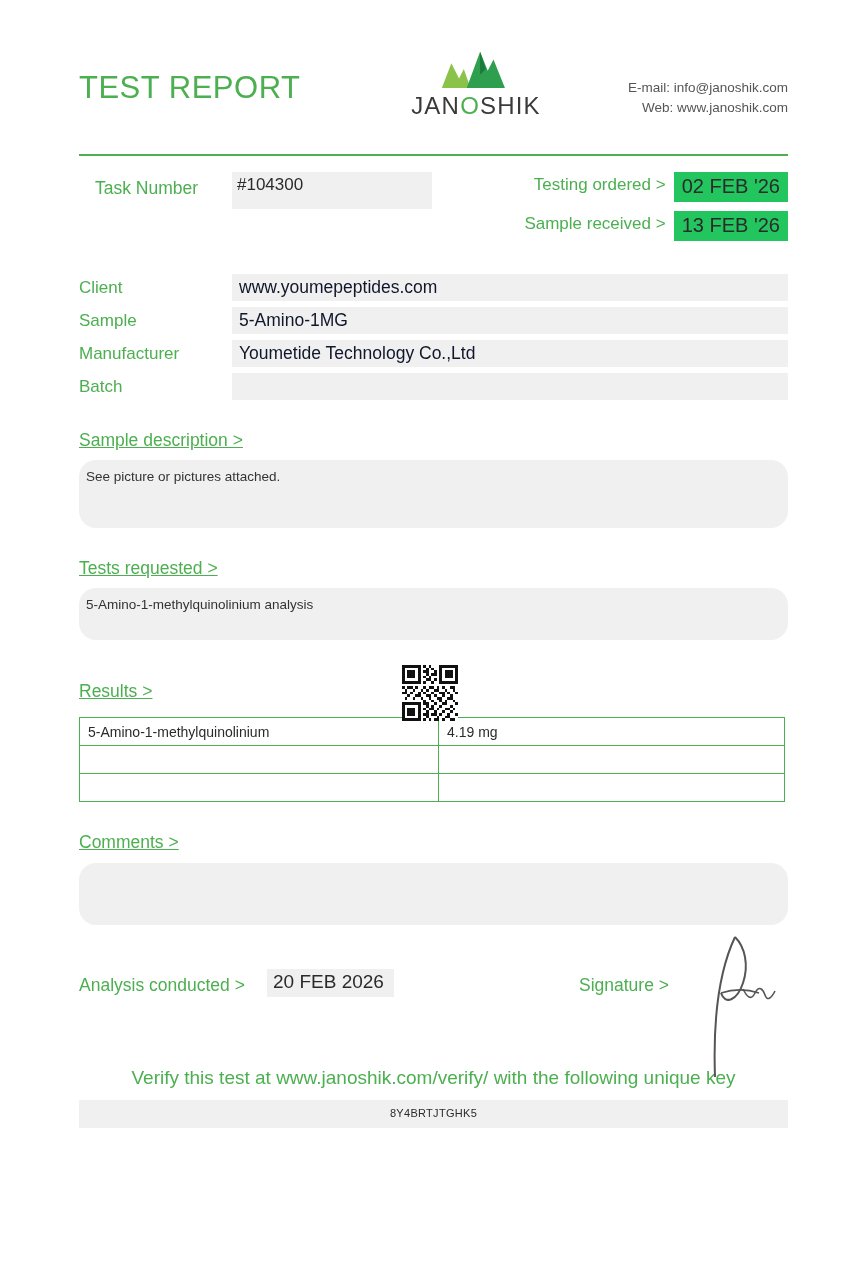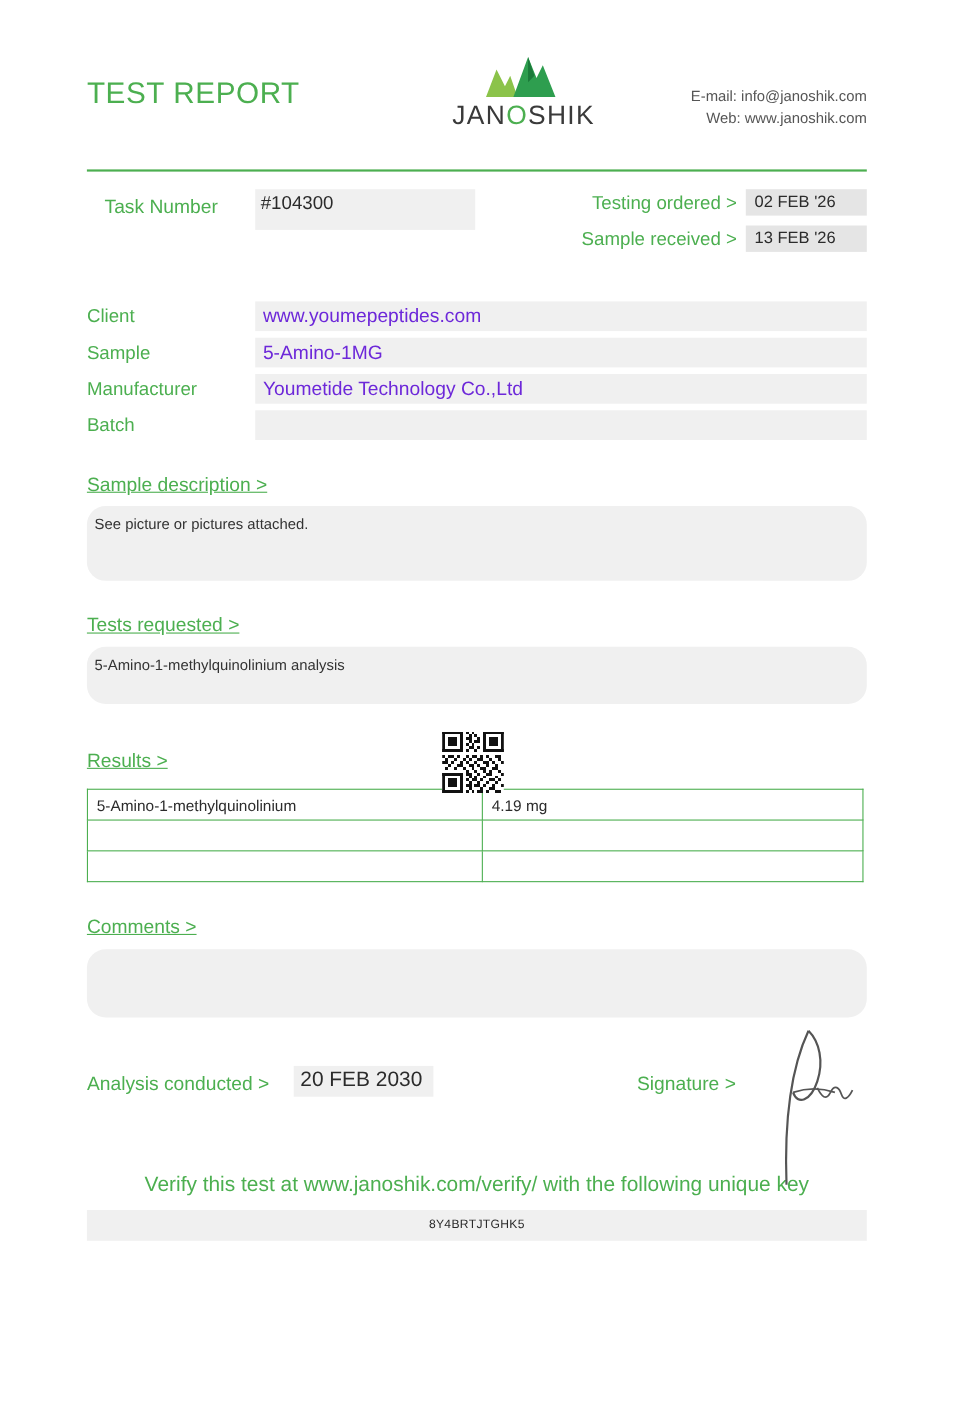--- a/index.html
+++ b/index.html
@@ -26,21 +26,21 @@
   
   .header {
     position: relative;
     height: 110px;
     margin-top: 40px;
   }
   .report-title {
     position: absolute;
     left: 0;
     top: 30px;
-    font-size: 27px;
+    font-size: 31px;
     letter-spacing: 0.5px;
     color: #4caf50;
     font-weight: 400;
   }
   .logo-wrap {
     position: absolute;
     left: 297px;
     top: 6px;
     width: 200px;
     text-align: center;
@@ -115,22 +115,22 @@
     margin-bottom: 9px;
     margin-left: 46px;
   }
   .date-line .dl {
     color: #4caf50;
     font-size: 17px;
     padding-top: 3px;
     margin-right: 8px;
   }
   .date-line .dv {
-    background: #e5e5e5;
-    font-size: 15px;
+    background: #22c55e;
+    font-size: 20px;
     color: #2b2b2b;
     padding: 3px 8px 4px 8px;
     min-width: 110px;
     text-align: left;
     box-sizing: border-box;
   }
 
   
   .info {
     margin-top: 26px;
@@ -145,21 +145,21 @@
     width: 153px;
     flex: 0 0 153px;
     color: #4caf50;
     font-size: 17px;
     padding-top: 4px;
   }
   .info-val {
     flex: 1 1 auto;
     background: #f0f0f0;
     font-size: 17.5px;
-    color: #6d28d9;
+    color: #0f172a;
     padding: 3px 0 0 7px;
     box-sizing: border-box;
   }
 
   
   .section-title {
     color: #4caf50;
     font-size: 17.5px;
     margin: 30px 0 9px 0;
     text-decoration: underline;
@@ -449,21 +449,21 @@
         <td></td>
       </tr>
     </tbody>
   </table>
 
   <div class="section-title">Comments &gt;</div>
   <div class="grey-box box-comments"></div>
 
   <div class="analysis-row">
     <div class="analysis-label">Analysis conducted &gt;</div>
-    <div class="analysis-value">20 FEB 2030</div>
+    <div class="analysis-value">20 FEB 2026</div>
     <div class="signature-label">Signature &gt;</div>
     <svg class="signature-mark" viewBox="0 0 100 150">
       <path d="M36 6 C20 40 14 90 16 146" stroke="#555" stroke-width="2" fill="none"></path>
       <path d="M36 6 C46 16 50 34 44 52 C38 70 26 74 22 62" stroke="#555" stroke-width="2" fill="none"></path>
       <path d="M22 62 C34 58 48 58 60 62" stroke="#555" stroke-width="1.6" fill="none"></path>
       <path d="M44 58 C48 66 52 70 56 62 C60 54 64 58 66 64 C68 70 72 68 76 60" stroke="#555" stroke-width="1.6" fill="none"></path>
     </svg>
   </div>
 
   <div class="verify">Verify this test at www.janoshik.com/verify/ with the following unique key</div>

